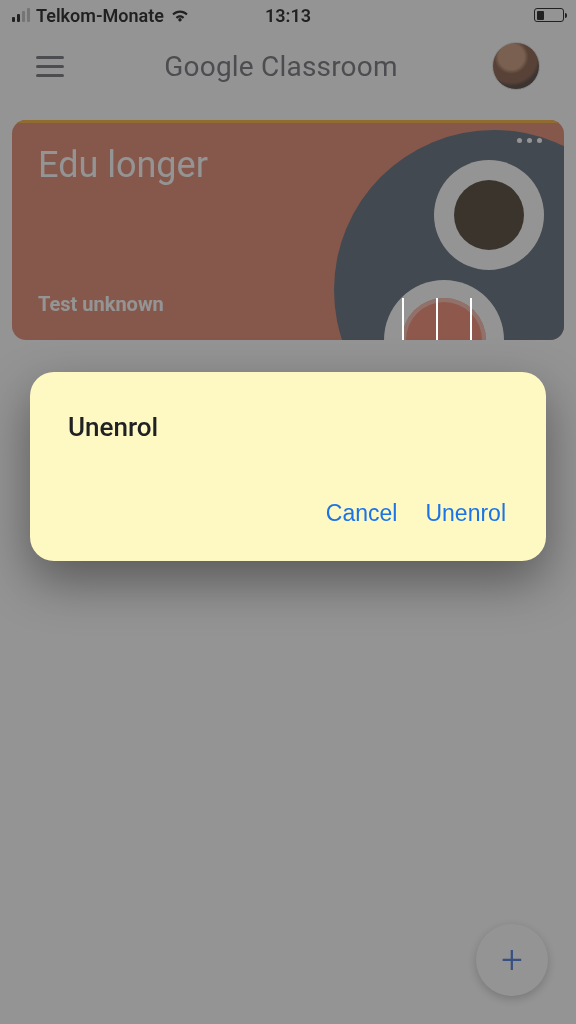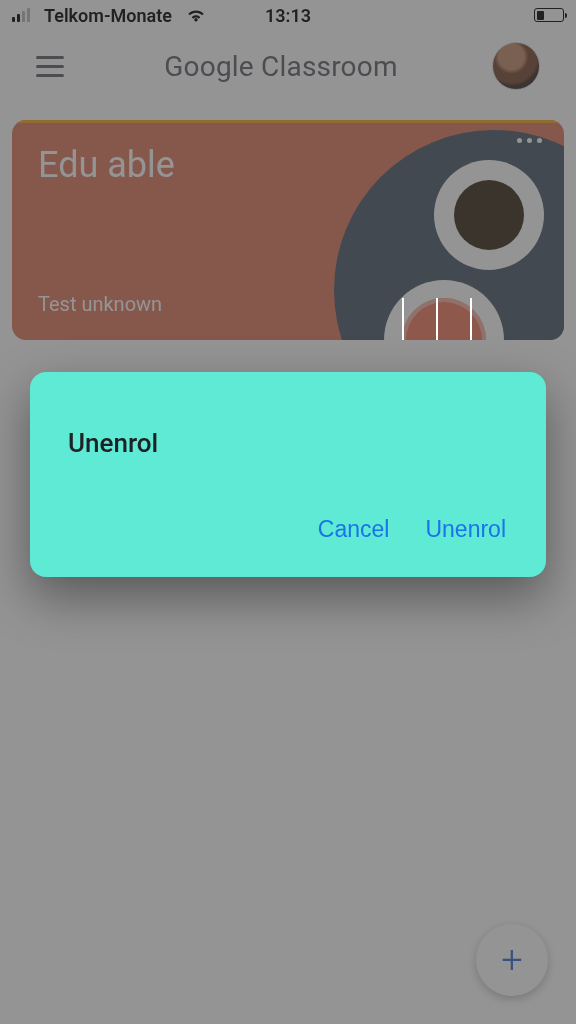--- a/index.html
+++ b/index.html
@@ -1,21 +1,21 @@
 <!DOCTYPE html>
 <html><head>
 <meta charset="utf-8">
 <style>
   * { box-sizing: border-box; margin: 0; padding: 0; }
   html, body { width: 576px; height: 1024px; overflow: hidden; font-family: -apple-system, Roboto, "Helvetica Neue", Arial, sans-serif; background:#fff; }
   .screen { position: relative; width:576px; height:1024px; background:#fff; }
 
   
   .status-bar { height: 30px; display:flex; align-items:center; justify-content:space-between; padding:0 12px; font-size:18px; font-weight:600; color:#000; }
-  .status-left { display:flex; align-items:center; gap:14px; }
+  .status-left { display:flex; align-items:center; gap:6px; }
   .status-center { position:absolute; left:50%; transform:translateX(-50%); }
   .status-right { display:flex; align-items:center; }
   .signal { display:flex; align-items:flex-end; gap:2px; height:14px;}
   .signal span { width:3px; background:#000; display:block; border-radius:1px;}
   .signal span.dim { background:#bbb; }
   .signal span:nth-child(1){height:5px;}
   .signal span:nth-child(2){height:8px;}
   .signal span:nth-child(3){height:11px;}
   .signal span:nth-child(4){height:14px;}
   .wifi-icon svg { display:block; }
@@ -27,43 +27,43 @@
   .app-header { height:72px; display:flex; align-items:center; justify-content:space-between; padding:0 36px; }
   .menu-btn { width:34px; height:34px; display:flex; flex-direction:column; justify-content:center; gap:6px; }
   .menu-btn span{ height:3px; background:#5f6368; border-radius:2px; width:28px;}
   .app-title { font-size:28px; color:#5f6368; font-weight:400; letter-spacing:0.2px;}
   .avatar { width:48px; height:48px; border-radius:50%; background: radial-gradient(circle at 40% 30%, #c38d6a 0 30%, #7b4a33 40% 60%, #3a2a22 70% 100%); border:1px solid #ddd; }
 
   
   .class-card { margin:18px 12px 0; height:220px; border-radius:14px; position:relative; overflow:hidden; background:#e07a5f; color:#fff; padding:24px 26px; }
   .class-card::before{ content:""; position:absolute; top:0; left:0; right:0; height:3px; background:#f5a623;}
   .class-title{ font-size:36px; font-weight:400;}
-  .class-teacher{ position:absolute; bottom:24px; left:26px; font-size:20px; font-weight:400;}
+  .class-teacher{ position:absolute; bottom:24px; left:26px; font-size:20px; font-weight:700;}
   .card-options { position:absolute; top:18px; right:22px; display:flex; gap:5px;}
   .card-options span{ width:5px; height:5px; background:#fff; border-radius:50%; }
   
   .deco-circle1{ position:absolute; right:-90px; top:10px; width:320px; height:320px; border-radius:50%; background:#4a5a6a;}
   .deco-cup{ position:absolute; right:20px; top:40px; width:110px; height:110px; border-radius:50%; background:#fff;}
   .deco-cup::after{content:""; position:absolute; left:20px; top:20px; width:70px; height:70px; border-radius:50%; background:#3b2a1a;}
   .deco-cup2{ position:absolute; right:60px; top:160px; width:120px; height:120px; border-radius:50%; background:#fff;}
   .deco-cup2::after{content:""; position:absolute; left:18px; top:18px; width:84px; height:84px; border-radius:50%; background:#f47a63; box-shadow: inset 0 0 0 4px #f9b3a3;}
   .deco-cup2::before{content:""; position:absolute; left:52px; top:18px; width:2px; height:84px; background:#fff; z-index:2; transform:rotate(0deg); box-shadow: 34px 0 0 #fff, -34px 0 0 #fff;}
 
   
   .fab { position:absolute; right:28px; bottom:28px; width:72px; height:72px; border-radius:50%; background:#fff; box-shadow:0 3px 10px rgba(0,0,0,.25); display:flex; align-items:center; justify-content:center;}
   .fab .plus{ font-size:38px; color:#3367d6; font-weight:300; line-height:1;}
 
   
   .scrim{ position:absolute; inset:0; background:rgba(60,60,60,.55);}
 
   
-  .dialog { position:absolute; left:30px; right:30px; top:372px; background:#5eead4; border-radius:16px; box-shadow:0 20px 50px rgba(0,0,0,.4); padding:56px 38px 30px;}
+  .dialog { position:absolute; left:30px; right:30px; top:372px; background:#fef9c3; border-radius:24px; box-shadow:0 20px 50px rgba(0,0,0,.4); padding:40px 38px 30px;}
   .dialog-title{ font-size:26px; font-weight:500; color:#202124; margin-bottom:26px;}
   .dialog-body{ font-size:21px; color:#5f6368; line-height:1.45;}
-  .dialog-actions{ display:flex; justify-content:flex-end; gap:32px; margin-top:54px;}
+  .dialog-actions{ display:flex; justify-content:flex-end; gap:24px; margin-top:54px;}
   .dialog-actions button{ background:none; border:none; font-size:23px; color:#1a73e8; font-weight:500; cursor:pointer; padding:4px 2px;}
 </style>
 </head>
 <body>
 <div class="screen">
 
   <div class="status-bar">
     <div class="status-left">
       <div class="signal">
         <span></span>
@@ -98,21 +98,21 @@
 
   <div class="class-card">
     <div class="deco-circle1"></div>
     <div class="deco-cup"></div>
     <div class="deco-cup2"></div>
     <div class="card-options">
       <span></span>
         <span></span>
         <span></span>
     </div>
-    <div class="class-title">Edu able</div>
+    <div class="class-title">Edu longer</div>
     <div class="class-teacher">Test unknown</div>
   </div>
 
   <div class="fab">
     <span class="plus">+</span>
   </div>
 
   <div class="scrim"></div>
 
   <div class="dialog">

